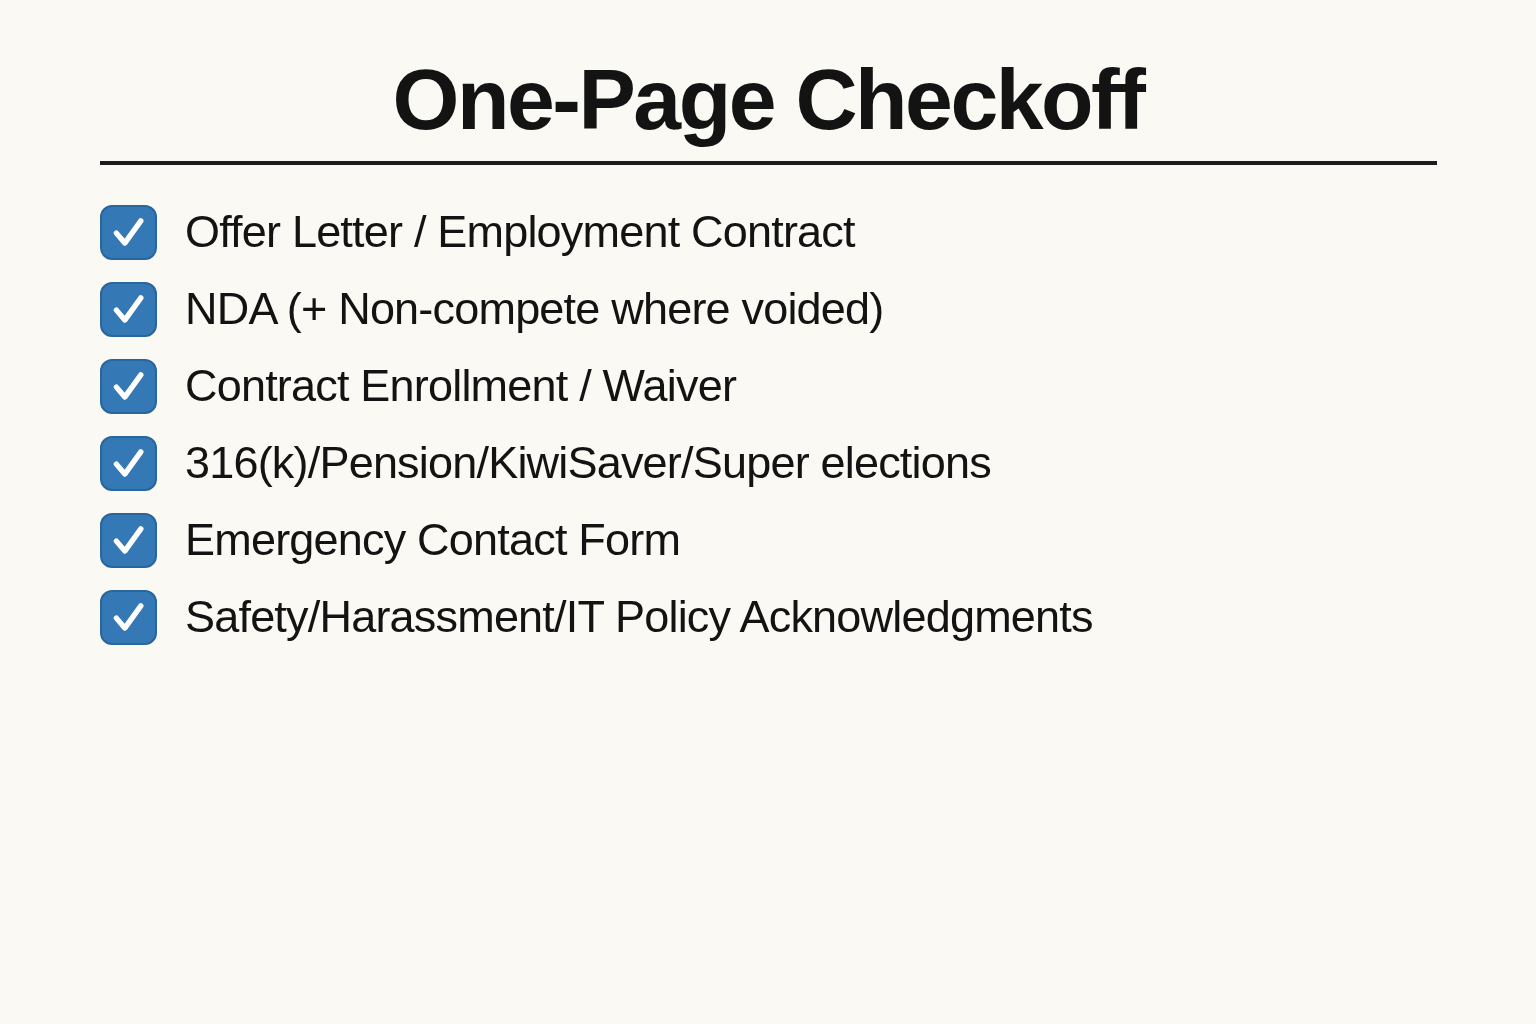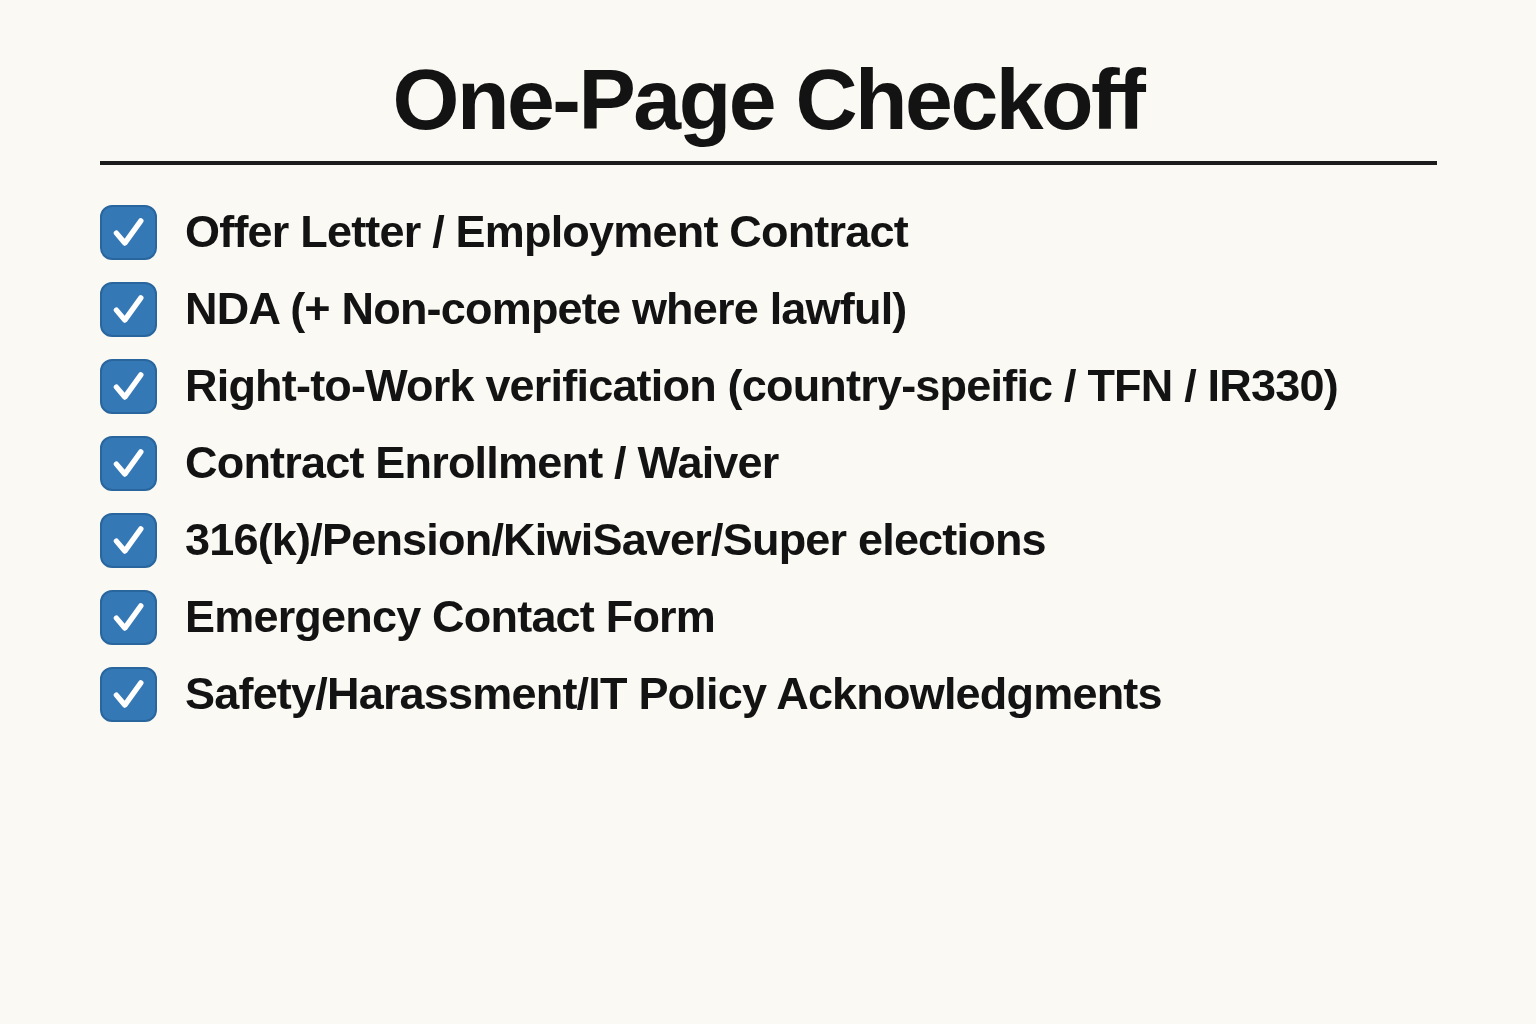--- a/index.html
+++ b/index.html
@@ -65,21 +65,21 @@
     justify-content: center;
     cursor: pointer;
   }
   .checkbox svg {
     width: 44px;
     height: 42px;
     display: block;
   }
   .label {
     font-size: 45px;
-    font-weight: 700;
+    font-weight: 400;
     letter-spacing: -0.8px;
     color: var(--text);
     white-space: nowrap;
   }
 </style>
 </head>
 <body>
 
 <div class="page">
 
@@ -98,31 +98,23 @@
       <span class="label">Offer Letter / Employment Contract</span>
     </li>
 
 
     <li class="row">
       <span class="checkbox" role="checkbox" aria-checked="true">
         <svg viewBox="0 0 57 55" fill="none" xmlns="http://www.w3.org/2000/svg">
           <polyline points="12,29 23,42 44,13" stroke="#FFFFFF" stroke-width="7" stroke-linecap="round" stroke-linejoin="round" fill="none"></polyline>
         </svg>
       </span>
-      <span class="label">NDA (+ Non-compete where lawful)</span>
+      <span class="label">NDA (+ Non-compete where voided)</span>
     </li>
 
-    <li class="row">
-      <span class="checkbox" role="checkbox" aria-checked="true">
-        <svg viewBox="0 0 57 55" fill="none" xmlns="http://www.w3.org/2000/svg">
-          <polyline points="12,29 23,42 44,13" stroke="#FFFFFF" stroke-width="7" stroke-linecap="round" stroke-linejoin="round" fill="none"></polyline>
-        </svg>
-      </span>
-      <span class="label">Right-to-Work verification (country-speific / TFN / IR330)</span>
-    </li>
 
 
     <li class="row">
       <span class="checkbox" role="checkbox" aria-checked="true">
         <svg viewBox="0 0 57 55" fill="none" xmlns="http://www.w3.org/2000/svg">
           <polyline points="12,29 23,42 44,13" stroke="#FFFFFF" stroke-width="7" stroke-linecap="round" stroke-linejoin="round" fill="none"></polyline>
         </svg>
       </span>
       <span class="label">Contract Enrollment / Waiver</span>
     </li>

